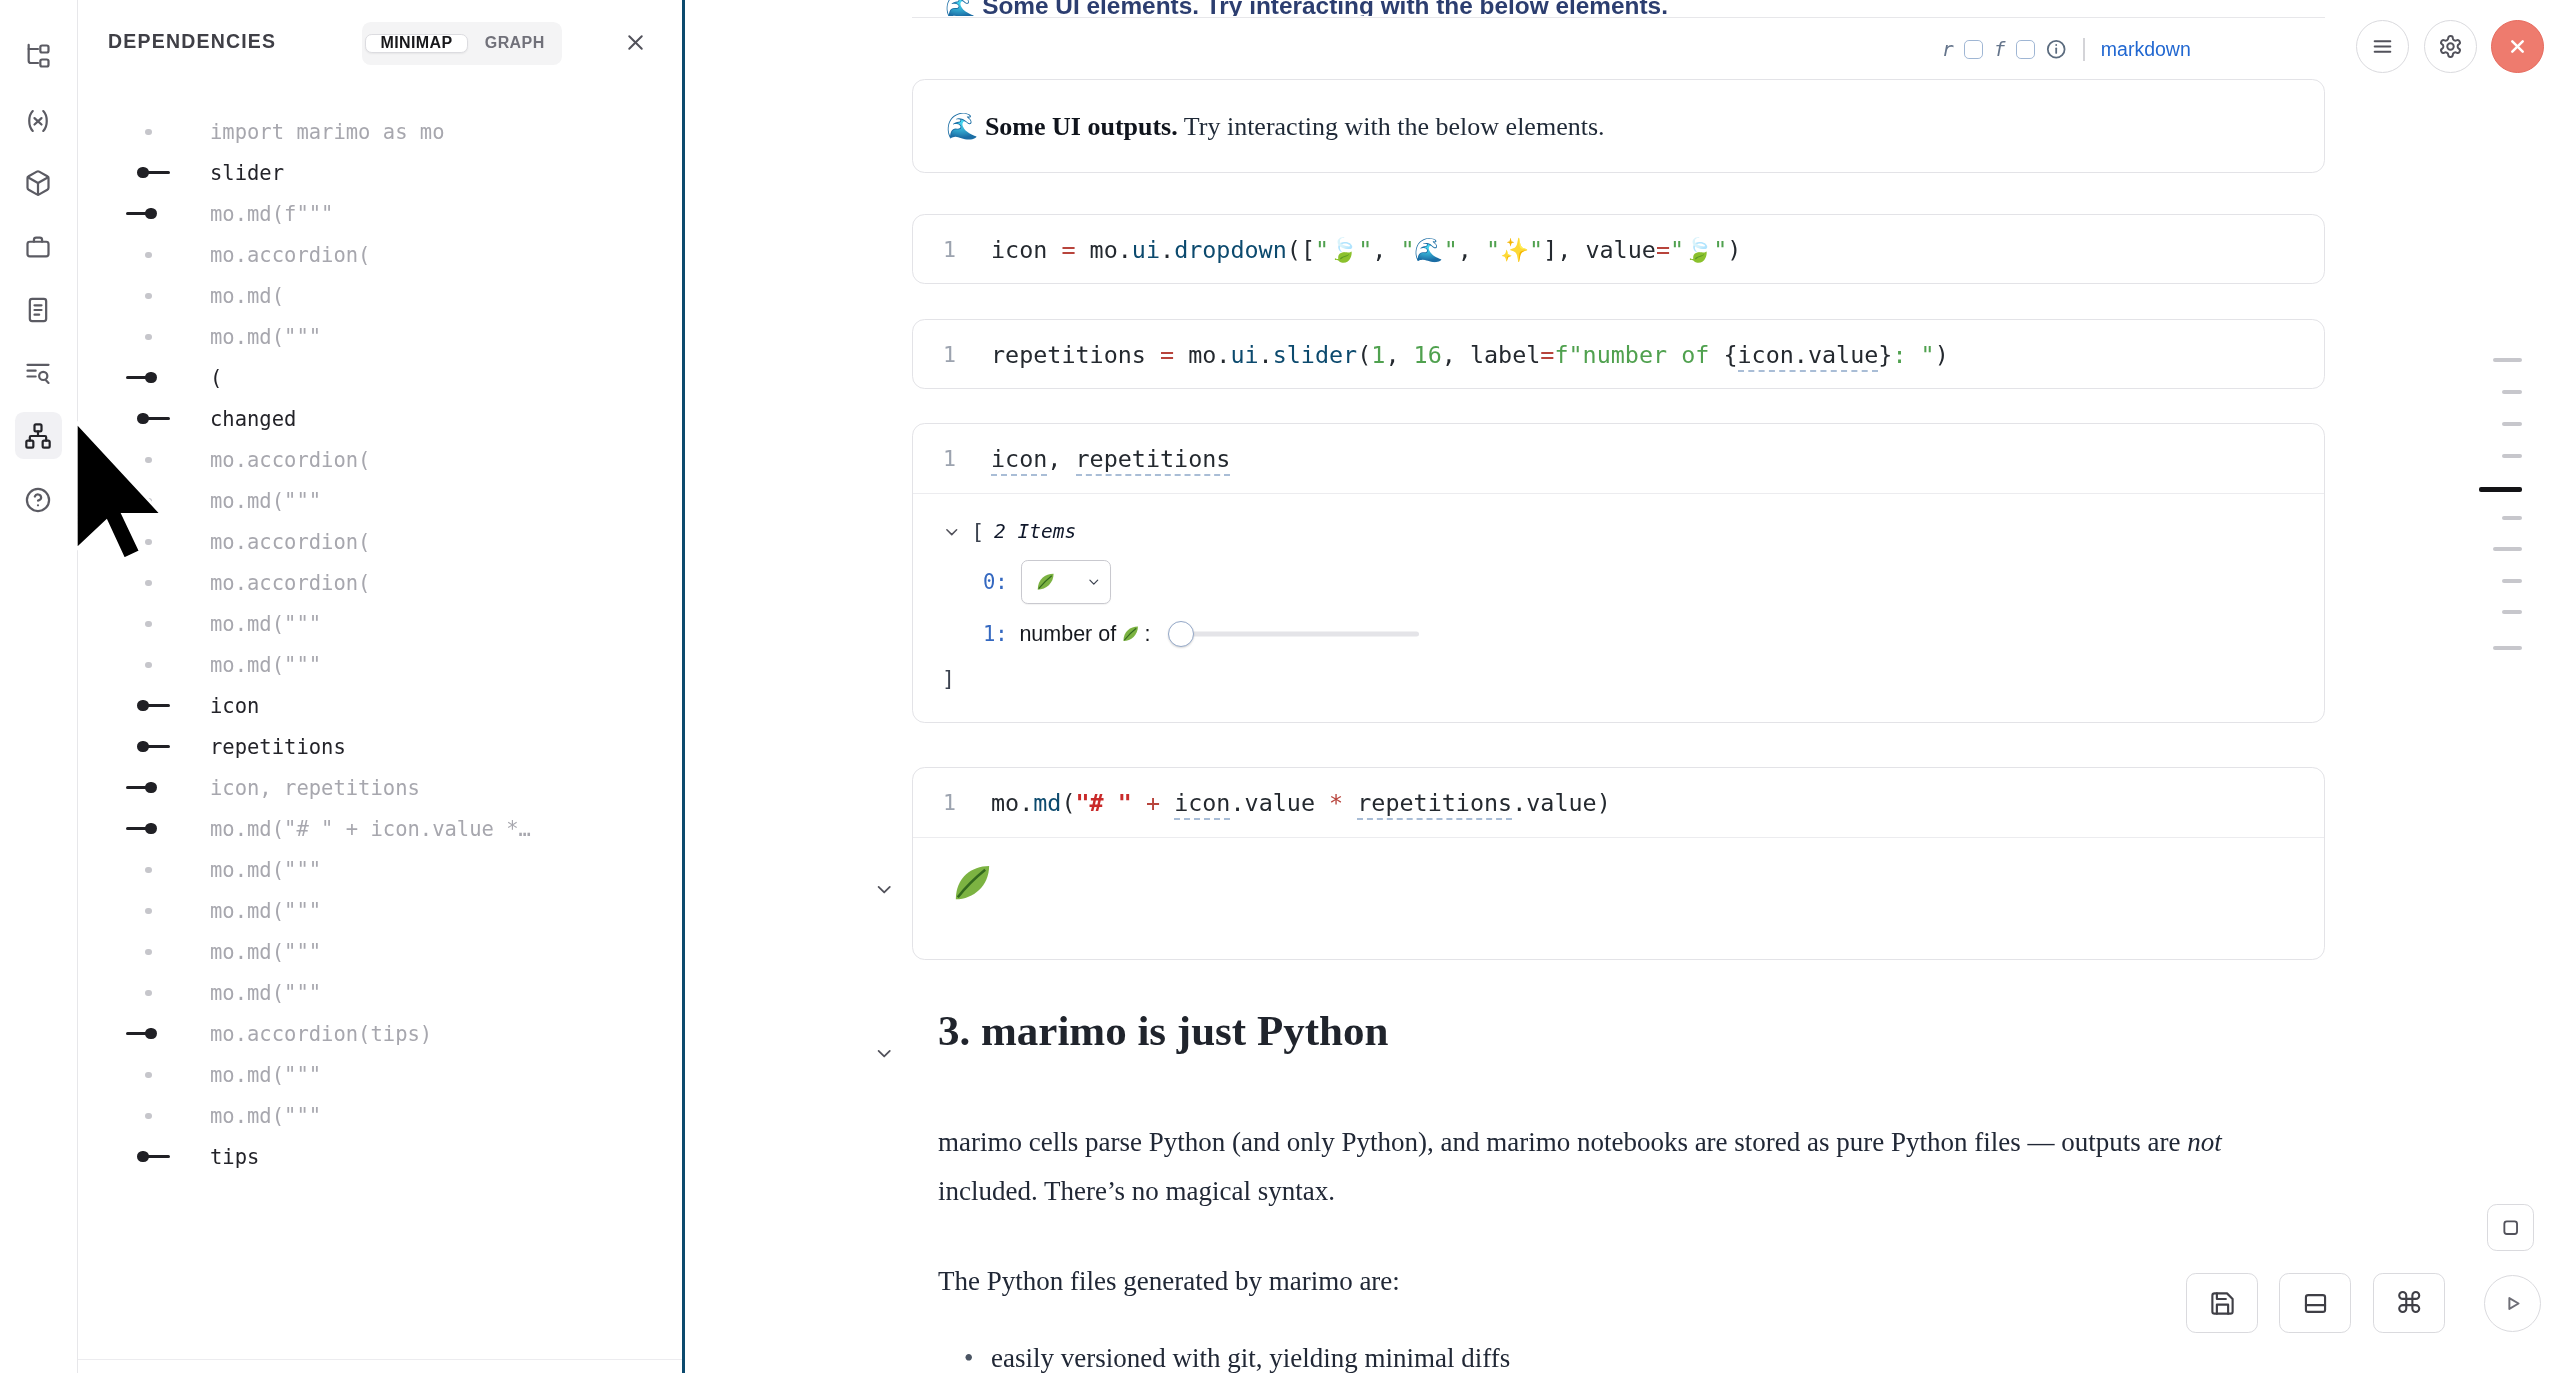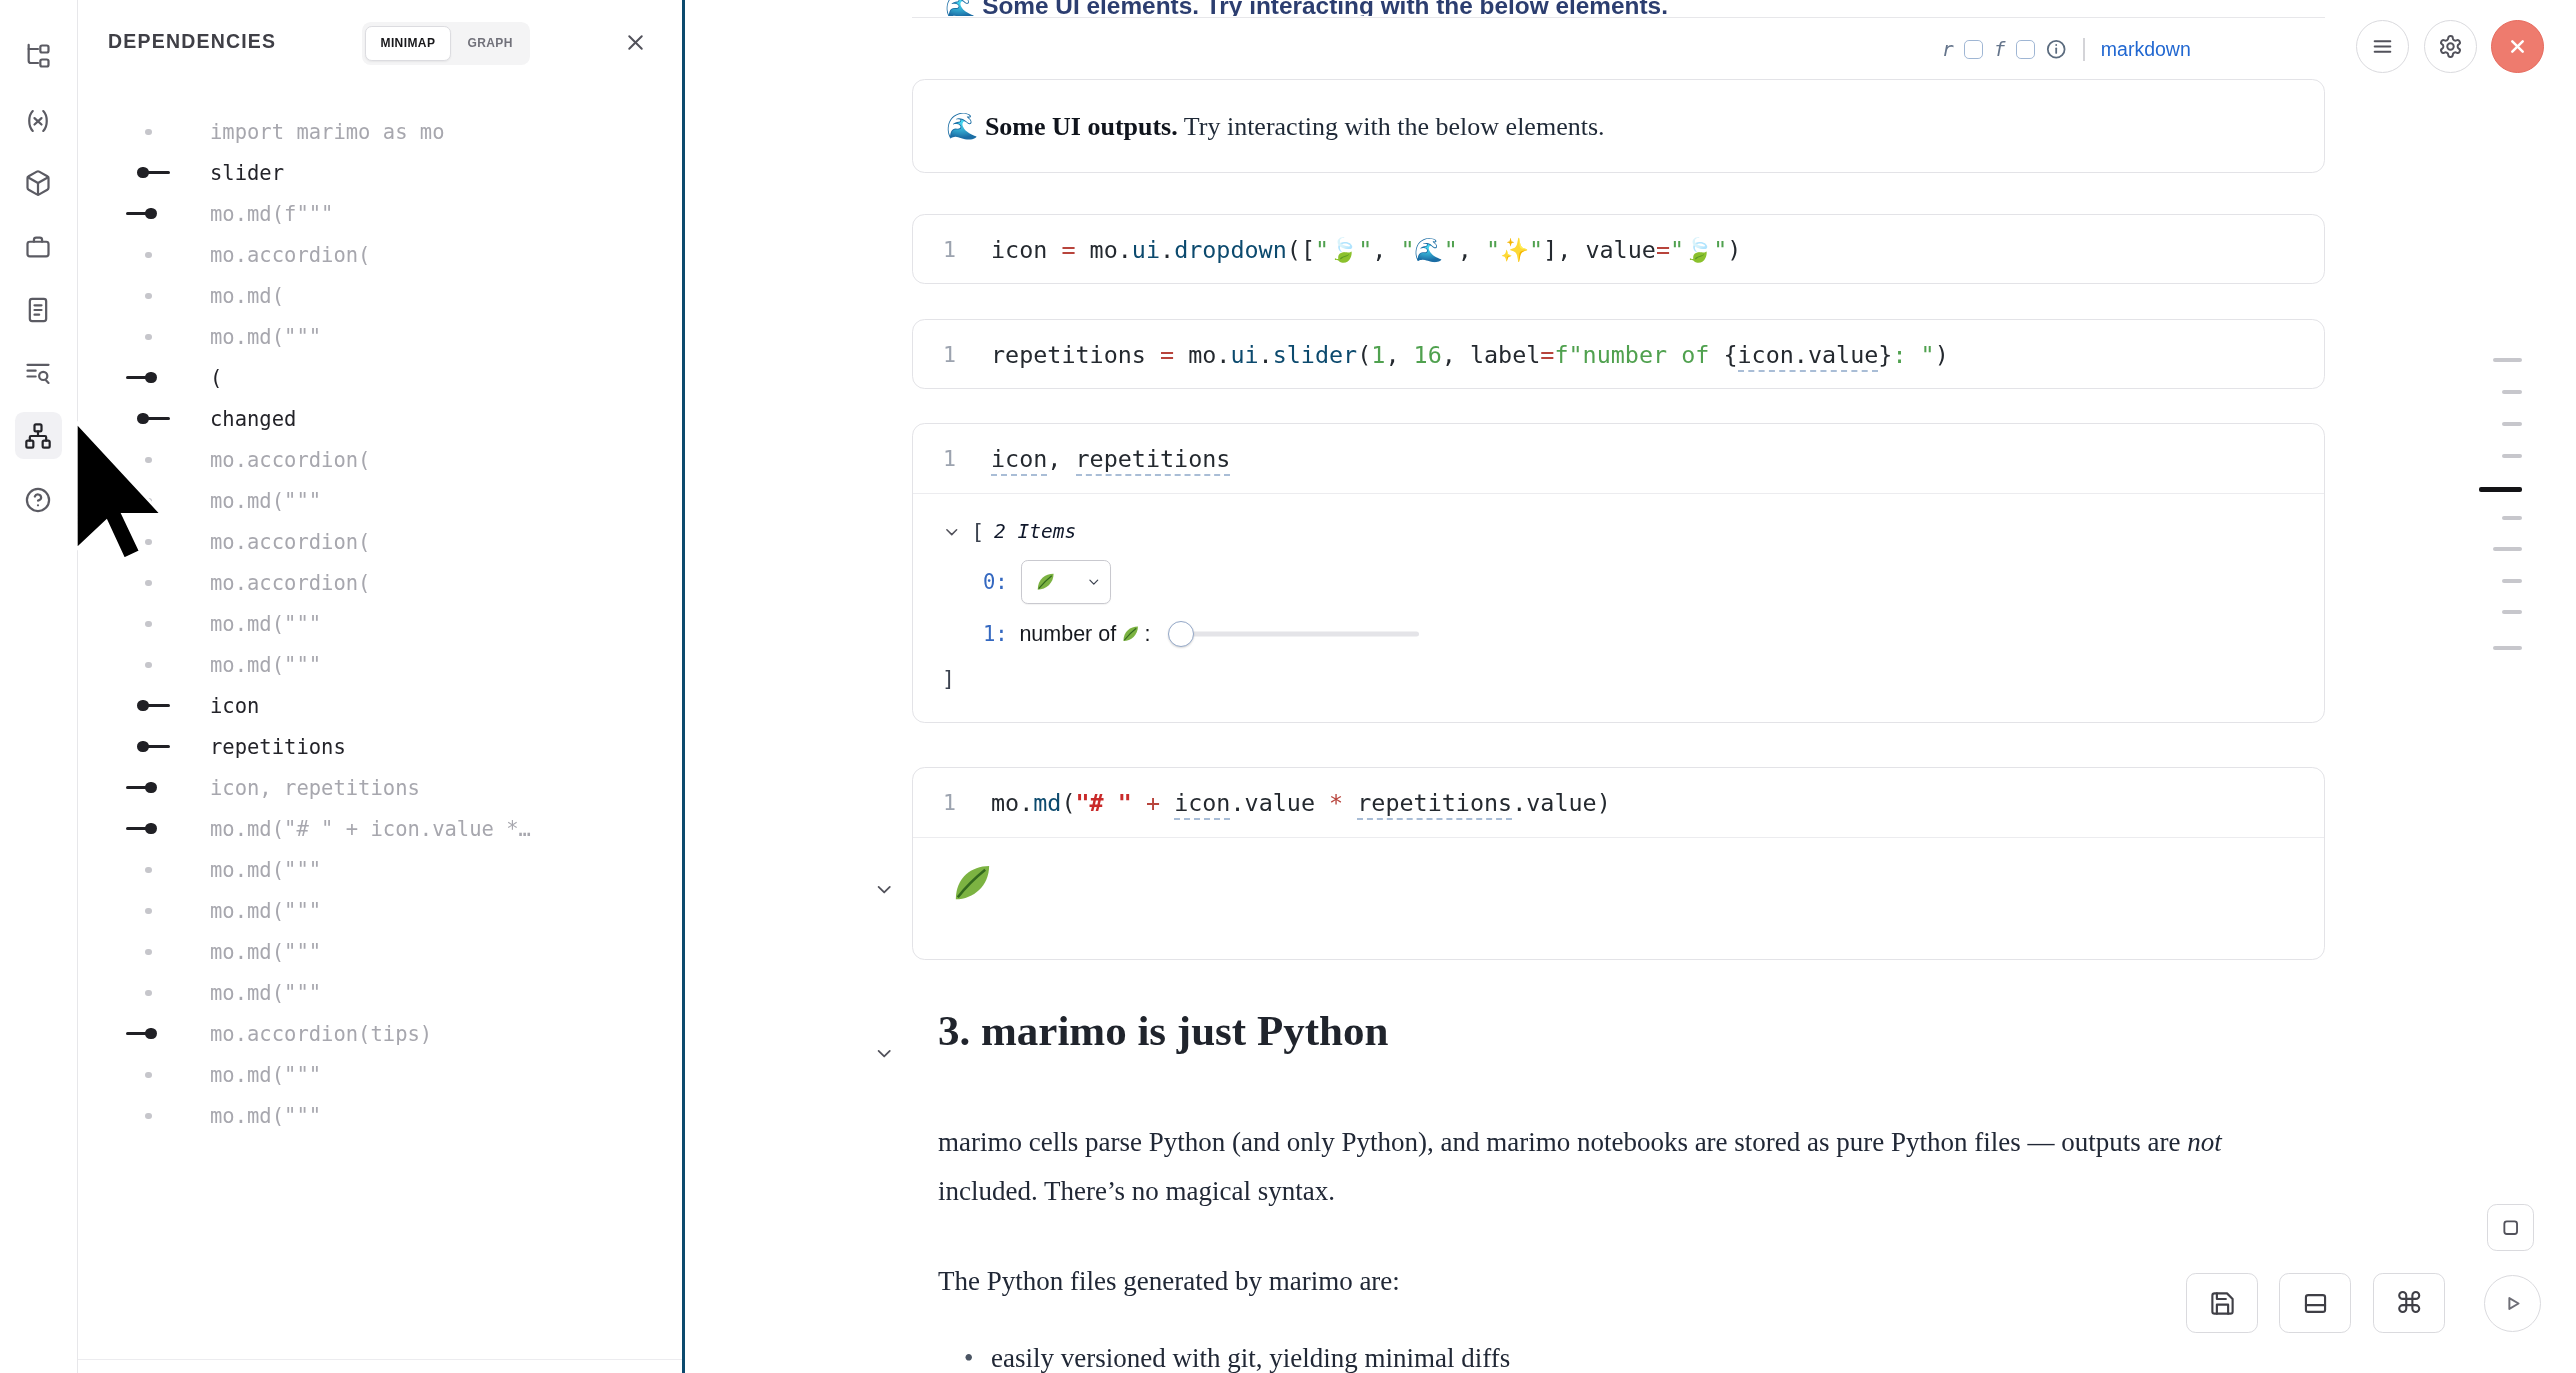--- a/index.html
+++ b/index.html
@@ -14,21 +14,21 @@
             border-radius:8.8px;display:flex;align-items:center;justify-content:center;color:#5b5b63;padding:0}
   .icon-btn.active{background:#f1f1f4;color:#242429}
 
   
   .deps-panel{position:absolute;left:77px;top:0;width:605px;height:1374px;background:#fff;
               border-right:3px solid #0c4a6e;z-index:4}
   .panel-title{position:absolute;left:31px;top:30px;font-size:19.5px;font-weight:700;
                letter-spacing:1.2px;color:#3f3f46}
   .segmented{position:absolute;left:285px;top:21.5px;height:43px;background:#f4f4f5;border-radius:8.8px;
              display:flex;align-items:center;padding:2.9px;gap:2px;box-sizing:border-box}
-  .seg{font-size:12px;font-weight:700;padding:0 14.6px;height:35px;display:flex;align-items:center;
+  .seg{font-size:16px;font-weight:700;padding:0 14.6px;height:19px;display:flex;align-items:center;
        border-radius:6.8px;border:none;background:transparent;letter-spacing:0.4px}
   .seg.on{background:#fff;border:1px solid #dcdce0;color:#18181b;box-shadow:0 1px 2px rgba(0,0,0,.06)}
   .seg.off{color:#71717a}
   .panel-close{position:absolute;left:539px;top:23.4px;width:39px;height:39px;border:none;background:transparent;
                display:flex;align-items:center;justify-content:center;color:#52525b;padding:0}
   .dep-list{position:absolute;left:0;top:111px;right:0}
   .dep-item{height:41px;display:flex;align-items:center;font-family:"DejaVu Sans Mono","Liberation Mono",monospace;
             font-size:20.5px;cursor:pointer}
   .glyph-zone{flex:0 0 133px;position:relative;height:41px}
   .g-dot::before{content:"";position:absolute;left:68px;top:17.6px;width:6.8px;height:6.8px;border-radius:50%;background:#c6c6cb}
@@ -301,20 +301,24 @@
         <span class="glyph-zone g-ref"></span>
         <span class="dep-label">mo.accordion(tips)</span>
       </div>
       <div class="dep-item">
         <span class="glyph-zone g-dot"></span>
         <span class="dep-label">mo.md("""</span>
       </div>
       <div class="dep-item">
         <span class="glyph-zone g-dot"></span>
         <span class="dep-label">mo.md("""</span>
+      </div>
+      <div class="dep-item">
+        <span class="glyph-zone g-def"></span>
+        <span class="dep-label dark">tips</span>
       </div>
     </div>
   <div class="panel-footer-line"></div>
 </aside>
 
 <div class="peek">
   <span class="peek-text">🌊 Some UI elements.  Try interacting with the below elements.</span>
 </div>
 <div class="peek-divider"></div>
 

